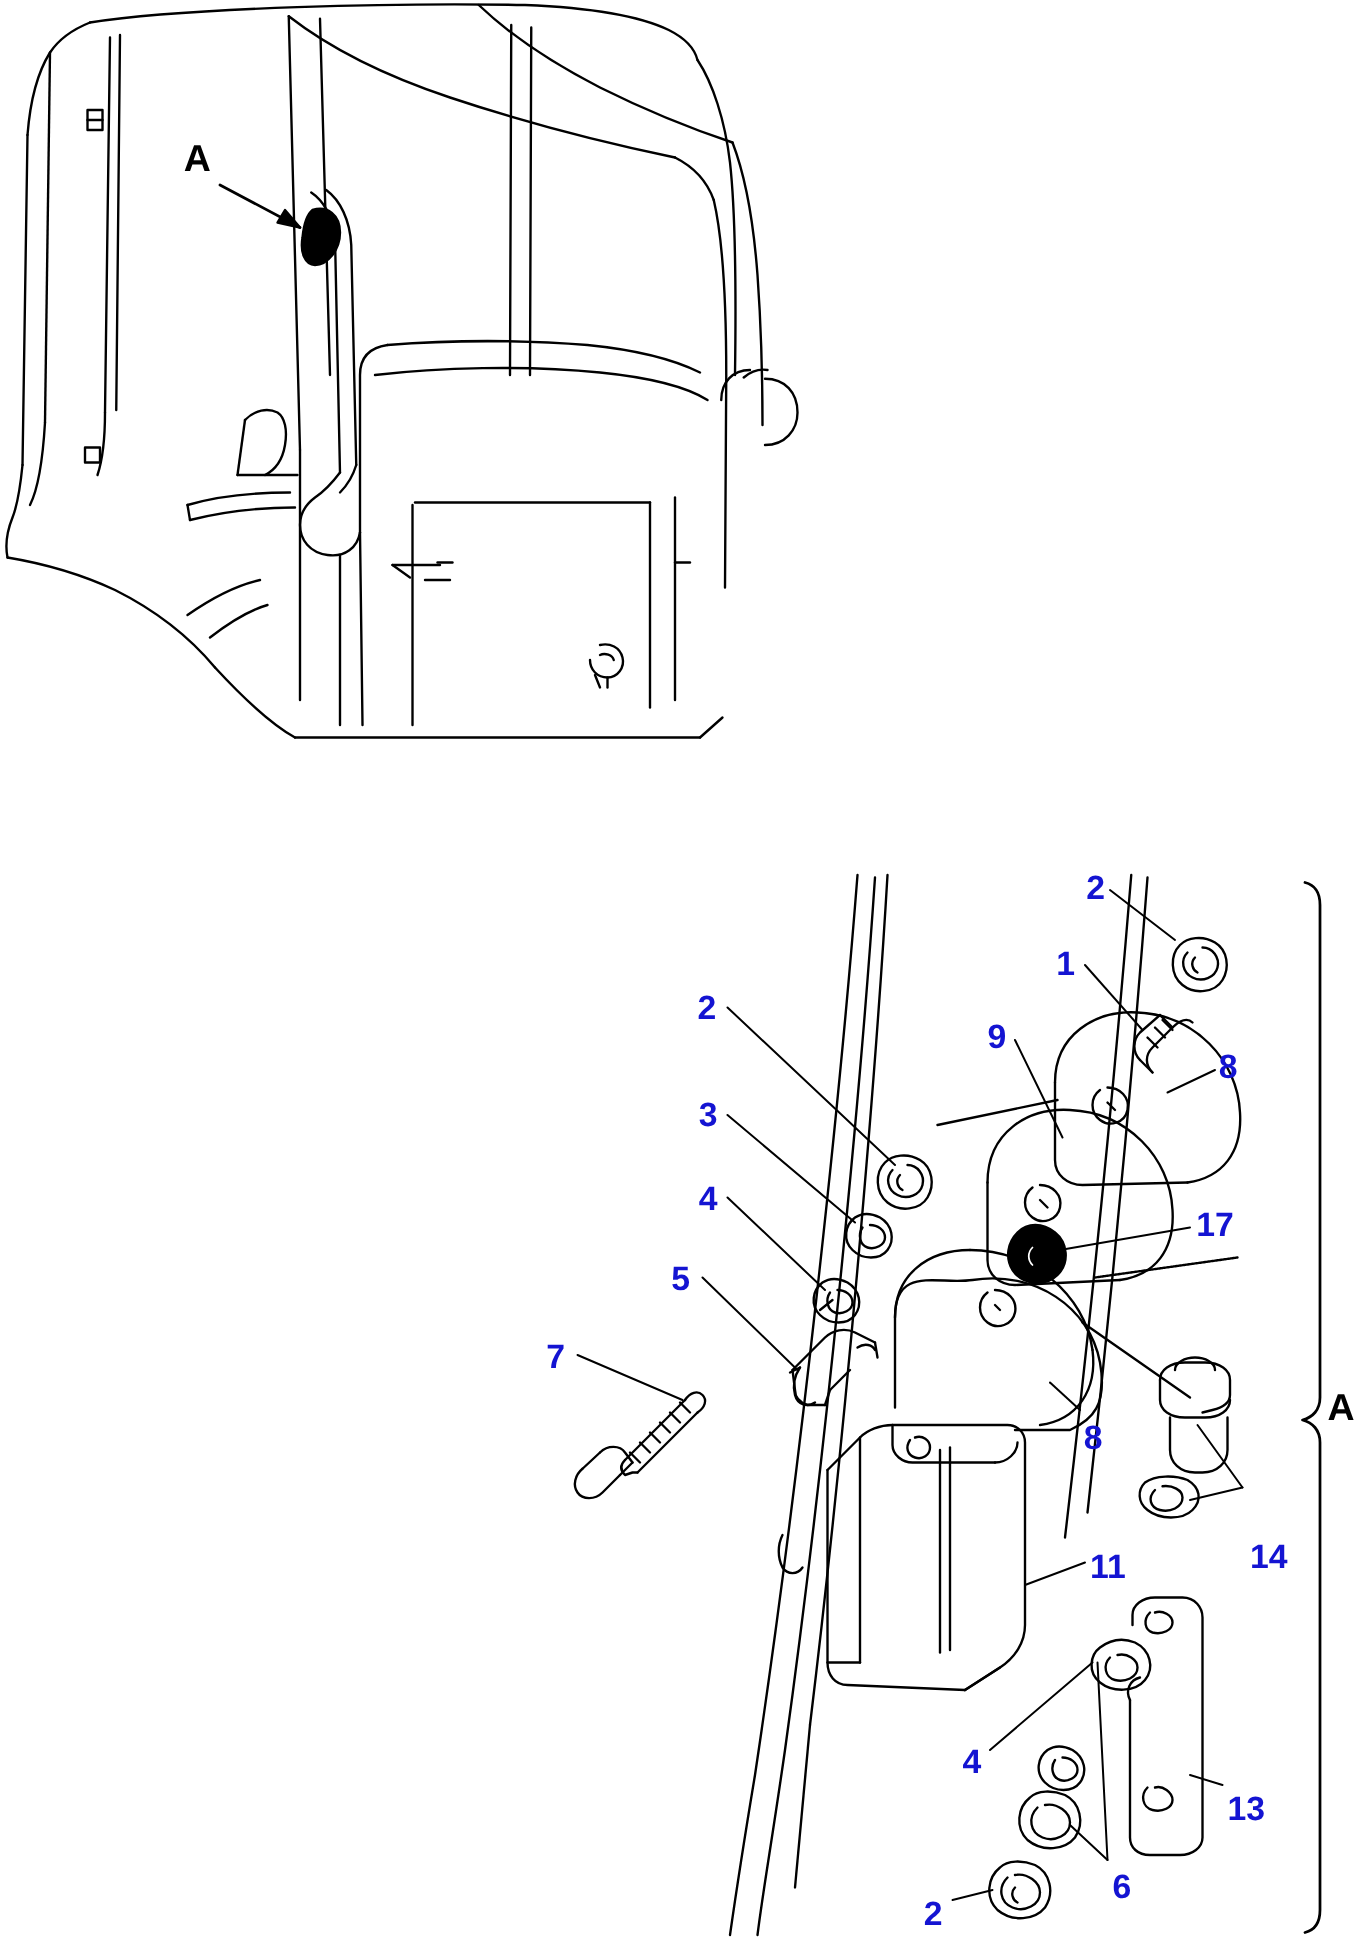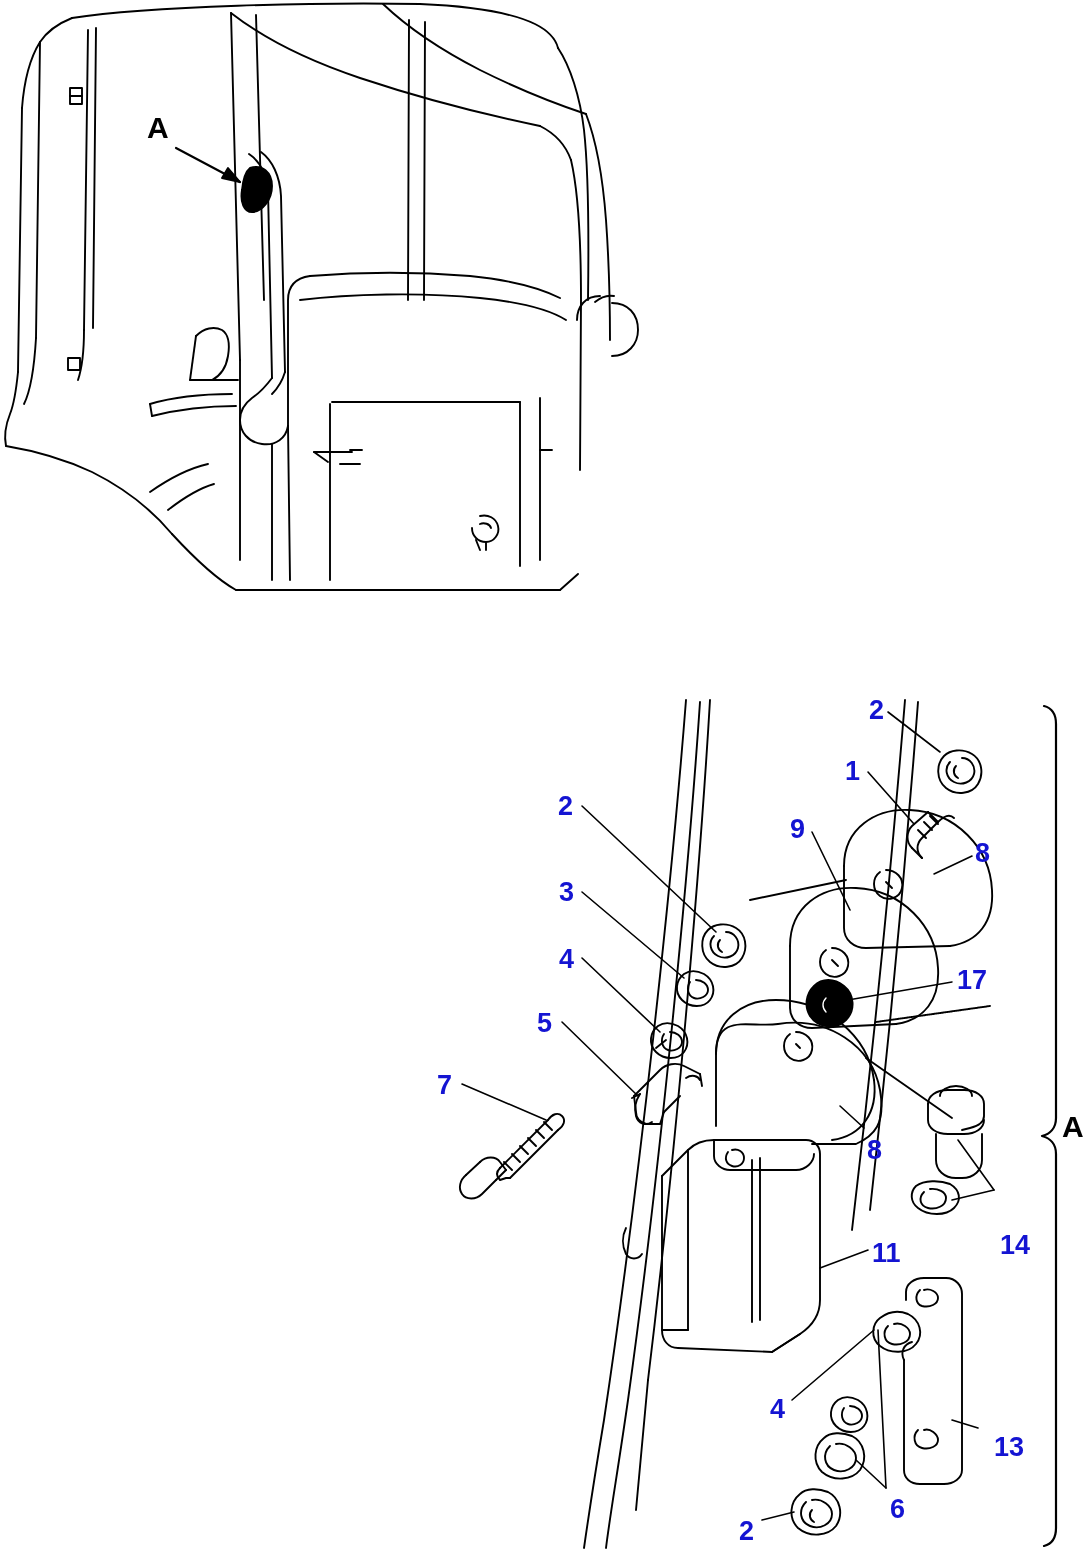--- a/index.html
+++ b/index.html
@@ -282,19 +282,19 @@
   <div class="callout" style="left:558px; top:793px;">2</div>
   <div class="callout" style="left:559px; top:879px;">3</div>
   <div class="callout" style="left:957px; top:967px;">17</div>
   <div class="callout" style="left:559px; top:946px;">4</div>
   <div class="callout" style="left:537px; top:1010px;">5</div>
   <div class="callout" style="left:437px; top:1072px;">7</div>
   <div class="callout" style="left:867px; top:1137px;">8</div>
   <div class="callout" style="left:1000px; top:1196px;margin-top:36px;">14</div>
   <div class="callout" style="left:872px; top:1240px;">11</div>
   <div class="callout" style="left:770px; top:1396px;">4</div>
-  <div class="callout" style="left:982px; top:1434px;margin-left:12px;">13</div>
+  <div class="callout" style="left:982px; top:1434px;">13</div>
   <div class="callout" style="left:890px; top:1496px;">6</div>
   <div class="callout" style="left:739px; top:1518px;">2</div>
 
   <div class="section-letter" style="left:1062px; top:1112px;">A</div>
 
 </div>
 
 </body></html>

